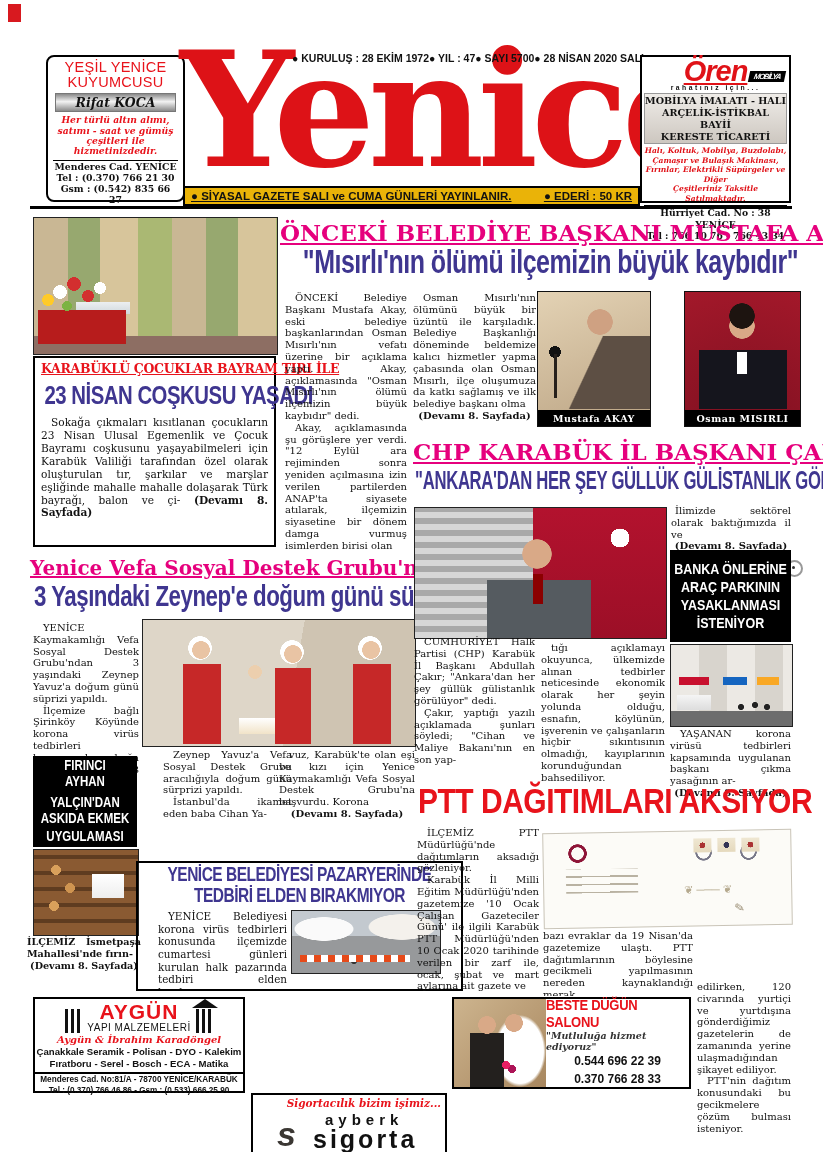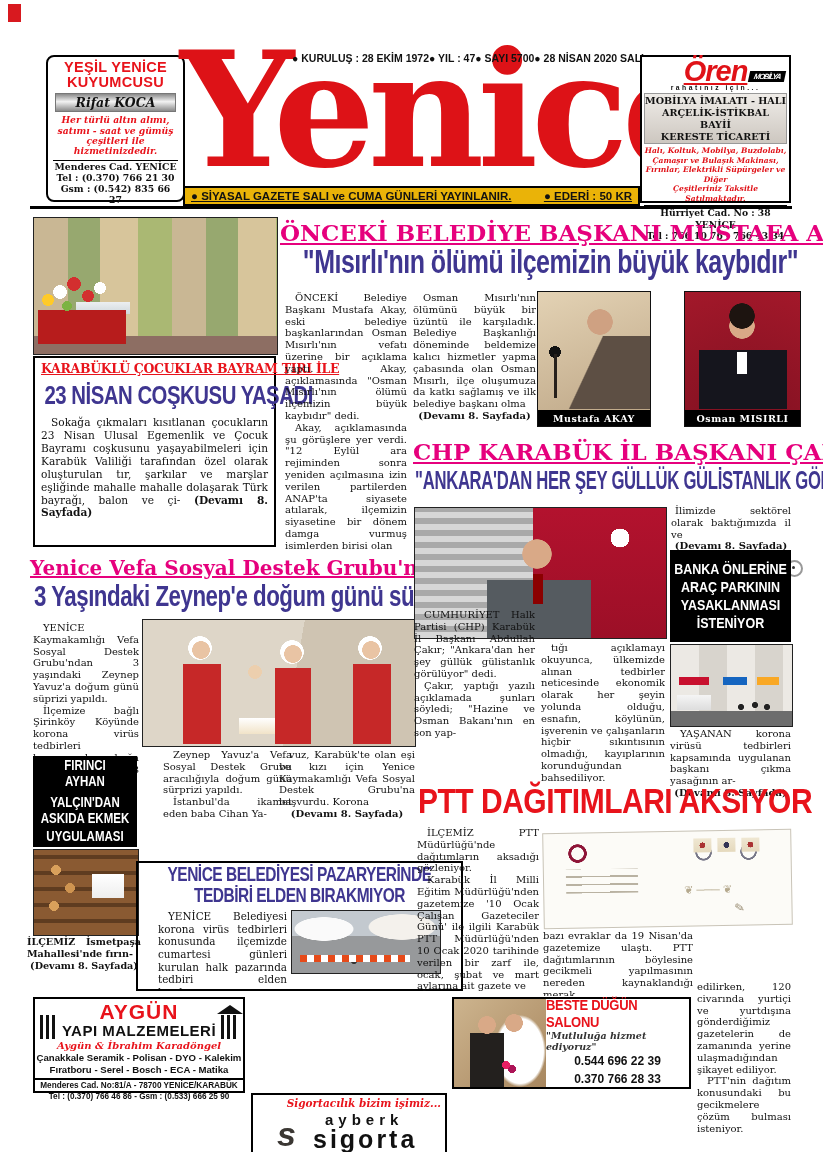--- a/index.html
+++ b/index.html
@@ -105,21 +105,21 @@
     radial-gradient(circle 9px at 160px 21px,transparent 6px,#778 6.5px 8px,transparent 8.5px),
     radial-gradient(circle 9px at 205px 21px,transparent 6px,#778 6.5px 8px,transparent 8.5px),
     repeating-linear-gradient(0deg,#b9b2a2 0 1.5px,transparent 1.5px 8px) 22px 36px/72px 24px no-repeat,
     #fcfbf7;
     border:1px solid #c9c4b8;transform:rotate(-1deg);position:relative;}
   .ph-envelope::before{content:"❦ ─── ❦";position:absolute;left:140px;top:52px;color:#b5a98e;font-size:11px;}
   .ph-envelope::after{content:"✎";position:absolute;left:190px;top:70px;color:#9a8d74;font-size:12px;transform:rotate(-8deg);}
   
   #ad-kuyumcu{left:46px;top:55px;width:139px;height:147px;border:2px solid #000;border-radius:8px;
               text-align:center;padding:3px 3px 0;box-sizing:border-box;background:#fff;}
-  .kyj-t{color:#e8131b;font-weight:bold;font-size:14.5px;letter-spacing:.3px;line-height:1.05;}
+  .kyj-t{color:#e8131b;font-weight:normal;font-size:14.5px;letter-spacing:.3px;line-height:1.05;}
   .kyj-bar{margin:3px 4px;background:linear-gradient(#8a8a8a,#f2f2f2 45%,#8a8a8a);border:1px solid #777;
            font:bold italic 12.5px "DejaVu Serif",serif;padding:1px 0;}
   .kyj-desc{color:#e8131b;font:bold italic 9.2px "DejaVu Serif",serif;line-height:1.12;}
   .kyj-addr{border-top:1.5px solid #000;margin:3px 2px 0;padding-top:1px;
             font:bold 9.3px "DejaVu Serif",serif;line-height:1.18;}
   #ad-oren{left:640px;top:55px;width:151px;height:148px;border:2px solid #000;text-align:center;
            padding:1px 2px;box-sizing:border-box;background:#fff;}
   .oren-brand{color:#e01218;font:bold italic 29px "Liberation Sans",sans-serif;letter-spacing:-1px;
               line-height:.95;position:relative;display:inline-block;text-decoration:underline;}
   .oren-badge{position:absolute;right:-38px;bottom:4px;background:#000;color:#fff;
@@ -145,21 +145,21 @@
   .blackbox div{transform:scaleY(1.2);}
   
   #ad-aygun{left:33px;top:997px;width:212px;height:96px;border:2px solid #000;box-sizing:border-box;
             text-align:center;padding-top:2px;background:#fff;}
   .ay-row{display:flex;align-items:flex-end;justify-content:center;gap:5px;}
   .ay-bars{width:17px;height:24px;background:repeating-linear-gradient(90deg,#111 0 3px,transparent 3px 6px);}
   .ay-roofwrap{position:relative;}
   .ay-roofwrap::before{content:"";position:absolute;left:-4px;top:-10px;border-left:13px solid transparent;
       border-right:13px solid transparent;border-bottom:9px solid #111;}
   .ay-brand{color:#e8131b;font-weight:bold;font-size:21px;letter-spacing:1px;line-height:1;}
-  .ay-sub{font-weight:bold;font-size:15px;letter-spacing:.5px;}
+  .ay-sub{font-weight:normal;font-size:10px;letter-spacing:.5px;}
   .ay-owner{color:#e8131b;font:bold italic 10px "DejaVu Serif",serif;margin:1px 0;}
   .ay-prod{font-weight:bold;font-size:9.6px;line-height:1.25;}
   .ay-addr{border-top:2px solid #000;margin-top:2px;padding-top:1px;font-weight:bold;font-size:8.2px;line-height:1.3;}
   #ad-ayberk{left:251px;top:997px;width:196px;height:92px;border:2.5px solid #000;box-sizing:border-box;
              position:relative;background:#fff;overflow:hidden;}
   .ab-logo{position:absolute;left:2px;top:6px;color:#3b3733;font:bold italic 58px "Liberation Sans",sans-serif;}
   .ab-logo::after{content:"s";position:absolute;left:22px;top:14px;font-size:34px;color:#3b3733;}
   .ab-slogan{position:absolute;right:4px;top:2px;color:#e8131b;font:bold italic 10.5px "DejaVu Serif",serif;}
   .ab-name1{position:absolute;left:72px;top:16px;font-weight:bold;font-size:15px;letter-spacing:5px;}
   .ab-name2{position:absolute;left:60px;top:30px;font-weight:bold;font-size:25px;letter-spacing:3px;}
@@ -304,23 +304,23 @@
   <div class="photo-frame" style="left:684px;top:291px;width:115px;height:134px;">
     <div class="photo-img ph-misirli"></div>
     <div class="photo-cap">Osman MISIRLI</div>
   </div>
 
   <div class="abs kicker" style="left:413px;top:438px;width:402px;font-size:23px;">CHP KARABÜK İL BAŞKANI ÇAKIR:</div>
   <div class="abs cond" style="left:411px;top:471px;width:406px;font-size:17px;transform:scale(0.98,1.5);letter-spacing:-0.3px;">"ANKARA'DAN HER ŞEY GÜLLÜK GÜLİSTANLIK GÖRÜLÜYOR"</div>
 
   <div class="abs photo ph-cakir" style="left:414px;top:507px;width:251px;height:130px;"></div>
 
-  <div class="abs bodytext" style="left:414px;top:609px;width:121px;height:140px;overflow:hidden;">
+  <div class="abs bodytext" style="left:414px;top:636px;width:121px;height:140px;overflow:hidden;">
     <p>CUMHURİYET Halk Partisi (CHP) Karabük İl Başkanı Abdullah Çakır; "Ankara'dan her şey güllük gülistanlık görülüyor" dedi.</p>
-    <p>Çakır, yaptığı yazılı açıklamada şunları söyledi; "Hazine ve Osman Bakanı'nın en son yap-</p>
+    <p>Çakır, yaptığı yazılı açıklamada şunları söyledi; "Cihan ve Maliye Bakanı'nın en son yap-</p>
   </div>
   <div class="abs bodytext" style="left:541px;top:642px;width:124px;height:140px;overflow:hidden;">
     <p>tığı açıklamayı okuyunca, ülkemizde alınan tedbirler neticesinde ekonomik olarak her şeyin yolunda olduğu, esnafın, köylünün, işverenin ve çalışanların hiçbir sıkıntısının olmadığı, kayıplarının korunduğundan bahsediliyor.</p>
   </div>
 
   <div class="abs bodytext" style="left:671px;top:505px;width:120px;">
     <p style="text-indent:4px;">İlimizde sektörel olarak baktığımızda il ve</p>
     <span class="cont cont-center">(Devamı 8. Sayfada)</span>
   </div>
   <div class="abs blackbox" style="left:670px;top:550px;width:121px;height:92px;font-size:12.5px;line-height:1.45;">

